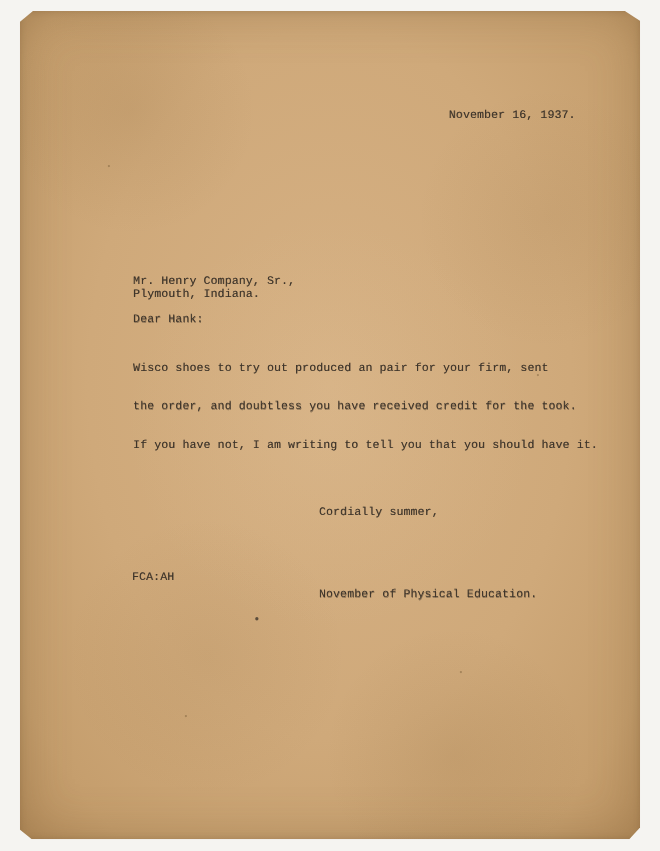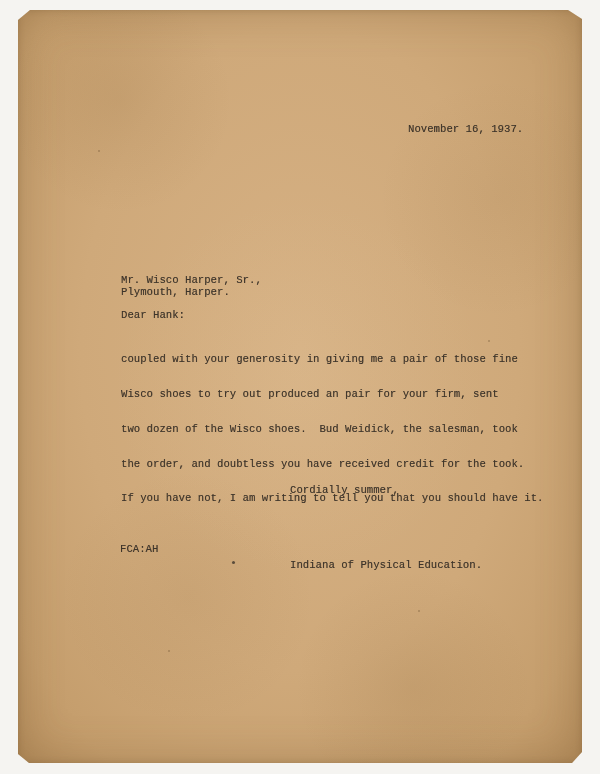--- a/index.html
+++ b/index.html
@@ -49,21 +49,20 @@
       radial-gradient(circle at 50% 50%, rgba(235, 210, 170, 0.12) 0, rgba(235,210,170,0) 40%);
   }
   .txt {
     position: absolute;
     color: #3d342a;
     font-size: 10.5px;
     line-height: 11.6px;
     letter-spacing: 0.1px;
     white-space: pre;
     text-shadow: 0.3px 0.3px 0 rgba(55, 45, 35, 0.45);
-    margin-top: 24px;
   }
   .body-line { display: block; }
   .body-line.first { margin-left: 88px; }
   .speck {
     position: absolute;
     width: 3px;
     height: 3px;
     border-radius: 50%;
     background: #3f362c;
     opacity: 0.8;
@@ -77,39 +76,37 @@
   }
 </style>
 </head>
 <body>
 
 <div class="screen">
   <div class="paper">
 
     <div class="txt" style="left: 390px; top: 90px;">November 16, 1937.</div>
 
-    <div class="txt" style="left: 103px; top: 241px;">Mr. Wisco Harper, Sr.,</div>
+    <div class="txt" style="left: 103px; top: 241px;">Mr. Henry Company, Sr.,</div>
 
-    <div class="txt" style="left: 103px; top: 253px;">Plymouth, Harper.</div>
+    <div class="txt" style="left: 103px; top: 253px;">Plymouth, Indiana.</div>
 
     <div class="txt" style="left: 103px; top: 276px;">Dear Hank:</div>
 
     <div class="txt" style="left: 103px; top: 297px;">
-      <span class="body-line">coupled with your generosity in giving me a pair of those fine</span>
       <span class="body-line">Wisco shoes to try out produced an pair for your firm, sent</span>
-      <span class="body-line">two dozen of the Wisco shoes.  Bud Weidick, the salesman, took</span>
       <span class="body-line">the order, and doubtless you have received credit for the took.</span>
       <span class="body-line">If you have not, I am writing to tell you that you should have it.</span>
     </div>
 
     <div class="txt" style="left: 272px; top: 451px;">Cordially summer,</div>
 
     <div class="txt" style="left: 102px; top: 510px;">FCA:AH</div>
 
-    <div class="txt" style="left: 272px; top: 526px;">Indiana of Physical Education.</div>
+    <div class="txt" style="left: 272px; top: 526px;">November of Physical Education.</div>
 
     <div class="speck" style="left: 214px; top: 551px;"></div>
 
     <div class="fiber" style="left: 80px; top: 140px;"></div>
     <div class="fiber" style="left: 470px; top: 330px;"></div>
     <div class="fiber" style="left: 150px; top: 640px;"></div>
     <div class="fiber" style="left: 400px; top: 600px;"></div>
 
   </div>
 </div>

